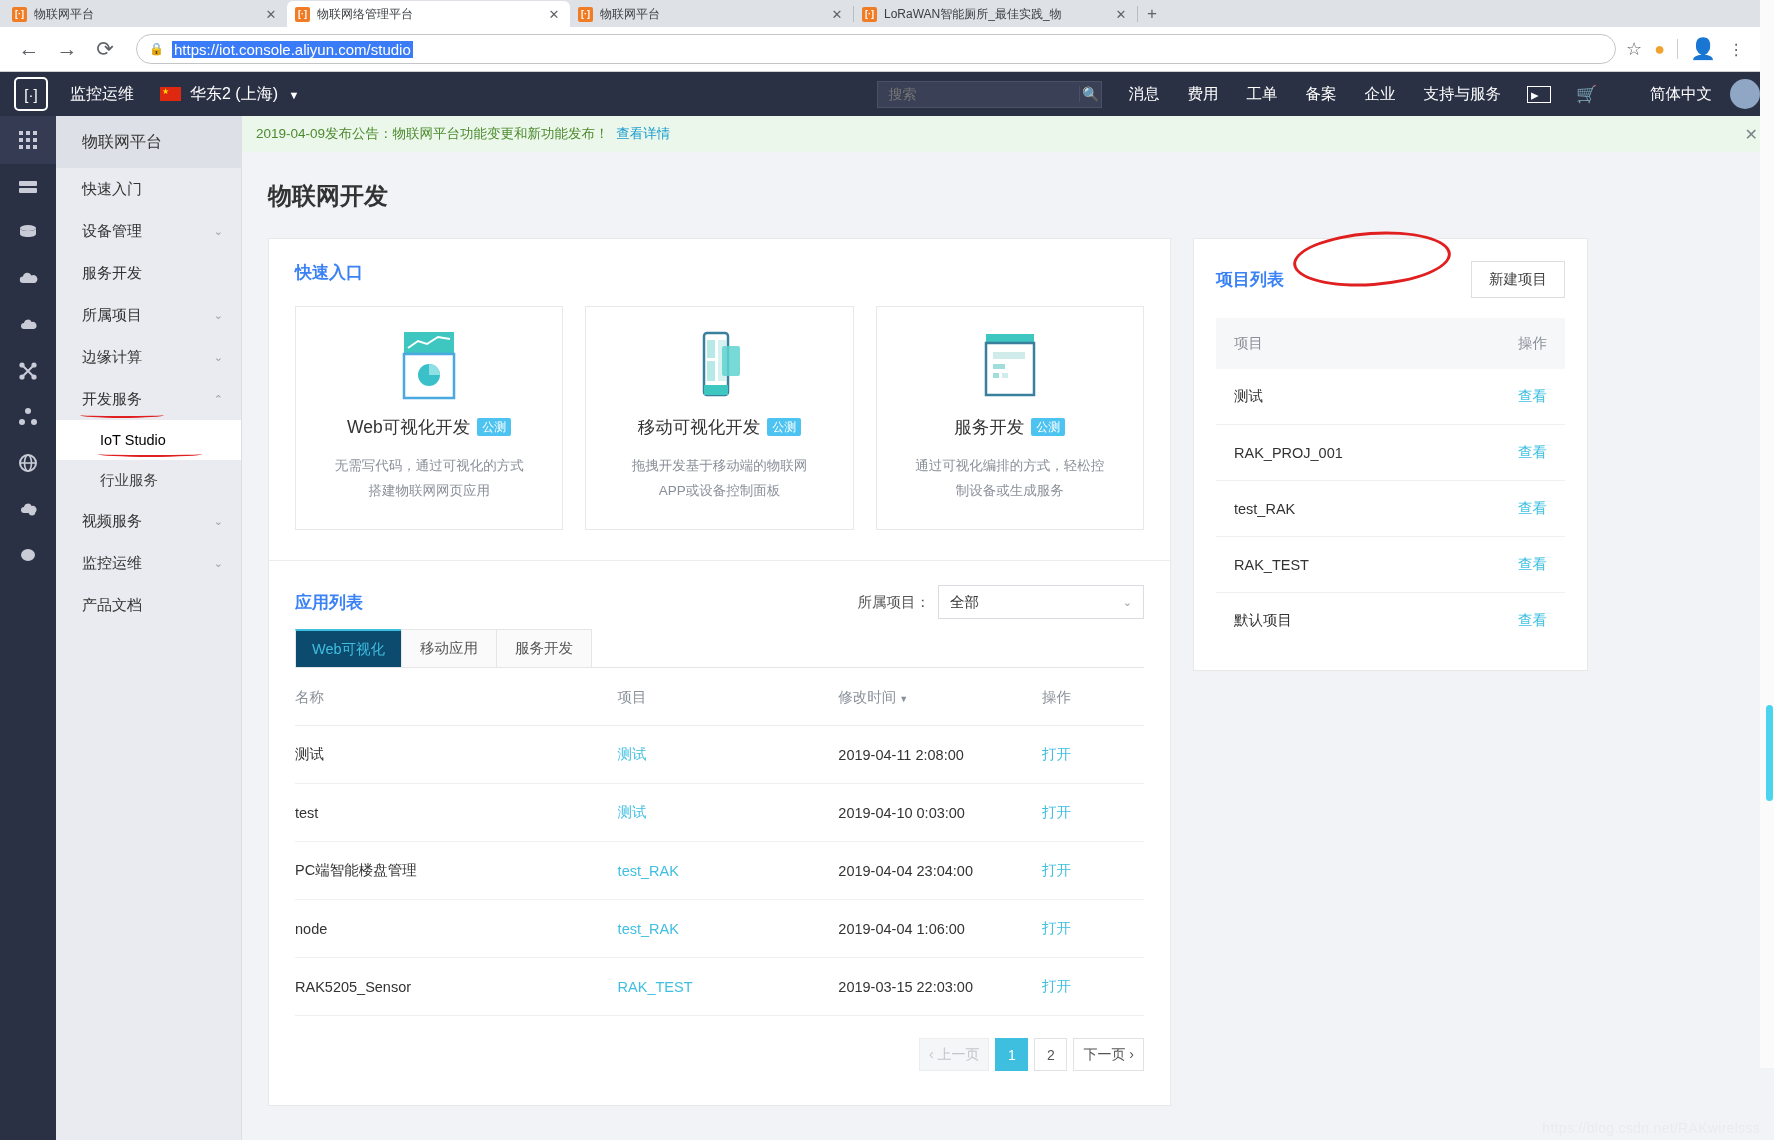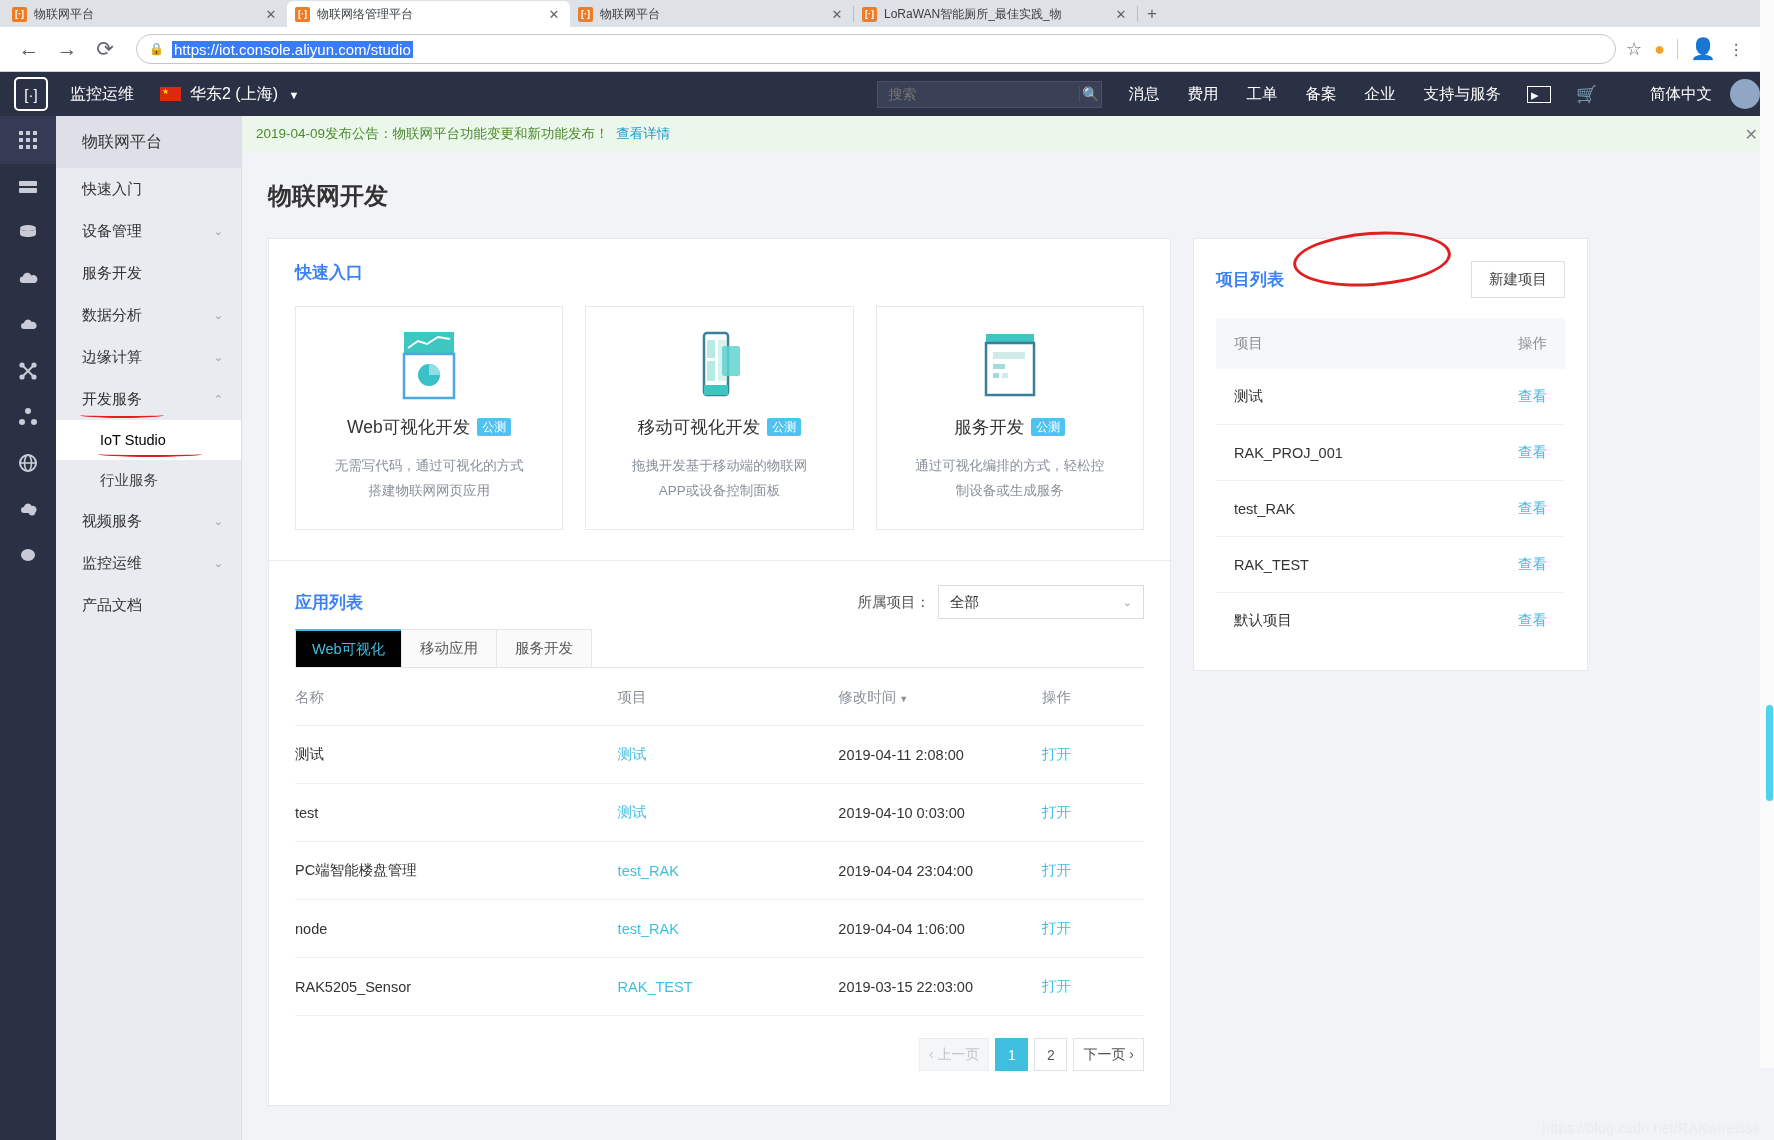--- a/index.html
+++ b/index.html
@@ -170,21 +170,21 @@
   #filter-select .caret { color: #9aa0ab; font-size: 11px; }
 
   #tabs { display: flex; border-bottom: 1px solid #e4e6e9; margin-bottom: 0; }
   .ltab {
     height: 38px; min-width: 96px; padding: 0 16px;
     display: flex; align-items: center; justify-content: center;
     font-size: 14.5px; color: #555; border: 1px solid #e4e6e9;
     border-bottom: none; background: #fafafa; margin-right: -1px;
   }
   .ltab.active {
-    background: #000000; color: #3fbfe0; border-top: 2px solid #3fbfe0;
+    background: #0c4a6e; color: #3fbfe0; border-top: 2px solid #3fbfe0;
   }
 
   table { width: 100%; border-collapse: collapse; }
   thead th {
     text-align: left; font-size: 14.5px; color: #8a9099; font-weight: normal;
     padding: 20px 0 18px 0; border-bottom: 1px solid #ececec;
   }
   tbody td {
     font-size: 14.5px; color: #333; padding: 19px 0;
     border-bottom: 1px solid #f0f0f0;
@@ -410,21 +410,21 @@
       <span>快速入门</span>
     </div>
     <div class="side-item">
       <span>设备管理</span>
       <span class="caret">⌄</span>
     </div>
     <div class="side-item">
       <span>服务开发</span>
     </div>
     <div class="side-item">
-      <span>数据分析</span>
+      <span>所属项目</span>
       <span class="caret">⌄</span>
     </div>
     <div class="side-item">
       <span>边缘计算</span>
       <span class="caret">⌄</span>
     </div>
     <div class="side-item">
       <span>开发服务</span>
       <span class="caret">⌃</span>
       <span class="ann-underline" style="left:24px;bottom:2px;width:84px;"></span>

